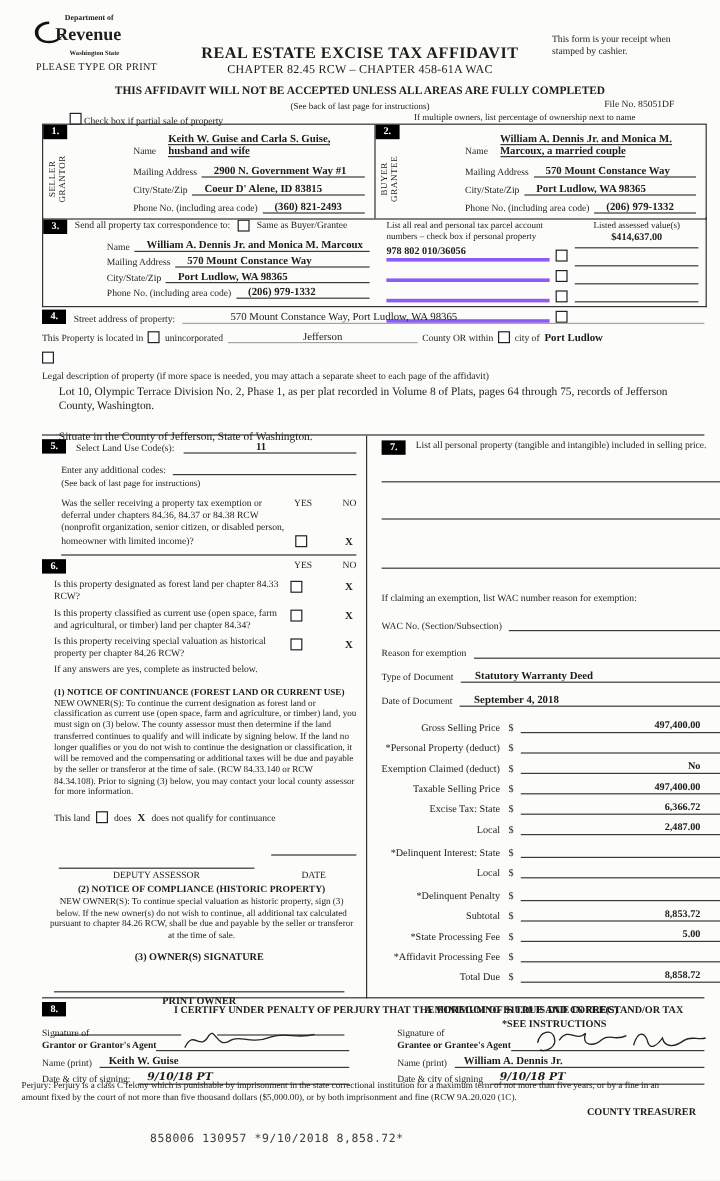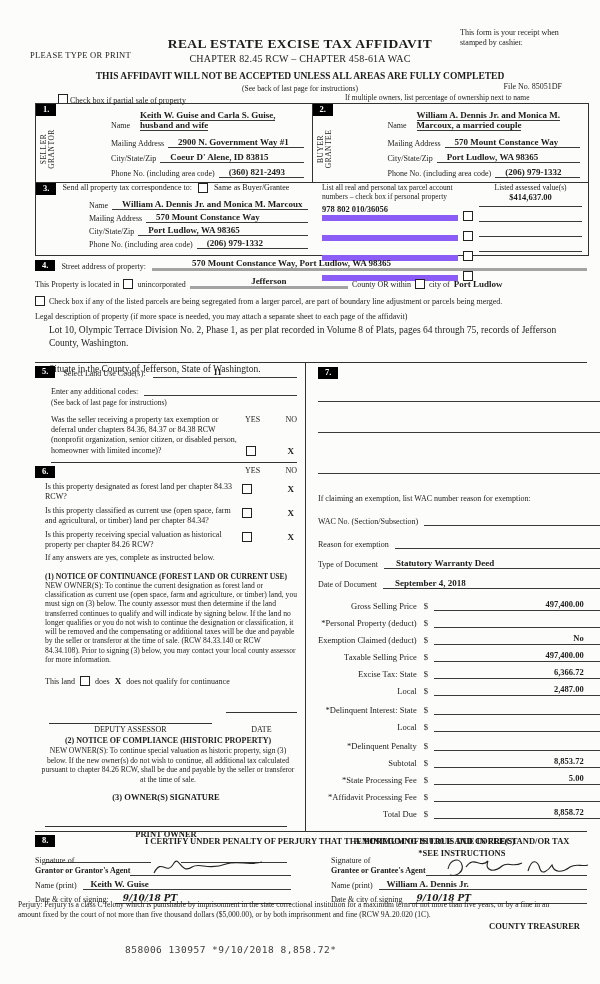--- a/index.html
+++ b/index.html
@@ -45,28 +45,28 @@
   .fields{flex:1;padding:2px 8px 2px 4px;min-width:0;}
   
   .box3{position:absolute;left:35px;top:181px;width:552px;height:74px;border:1px solid #333;border-top:none;display:flex;}
   .box3-left{flex:0 0 272px;padding:2px 6px 2px 0;}
   .box3-left .fr{margin-left:6px;}
   .s3head{display:flex;align-items:flex-start;font-size:8px;gap:6px;}
   .box3-right{flex:1;display:flex;font-size:8px;padding:2px 6px 0 8px;gap:6px;}
   .parcol{flex:1.25;}
   .parhead{font-size:7.5px;line-height:1.2;}
   .parrow{display:flex;align-items:flex-end;margin-top:3px;gap:5px;}
-  .parline{flex:1;border-bottom:6px solid #8b5cf6;font-weight:bold;font-size:8.5px;height:11px;}
+  .parline{flex:1;border-bottom:3px solid #8b5cf6;font-weight:bold;font-size:8.5px;height:11px;}
   .valcol{flex:.85;}
   .valhead{font-size:7.5px;text-align:center;}
   .valrow{border-bottom:1px solid #3a3a3a;height:14px;font-weight:bold;font-size:8.5px;text-align:center;}
   
   .sec4{position:absolute;left:35px;top:258px;width:552px;font-size:8px;}
   .s4row{display:flex;align-items:flex-end;gap:6px;}
-  .inlineu{border-bottom:3px solid #a3a3a3;font-weight:bold;font-size:9px;padding:0 14px;}
+  .inlineu{border-bottom:1px solid #a3a3a3;font-weight:normal;font-size:9px;padding:0 14px;}
   .locrow{margin-top:5px;display:flex;align-items:flex-end;gap:4px;}
   .legal{font-size:9.5px;margin:3px 0 0 14px;line-height:1.35;}
   .situate{font-size:9.5px;margin:14px 0 0 14px;}
   
   .cols{position:absolute;left:35px;top:362px;width:552px;height:469px;display:flex;border-top:1px solid #333;}
   .lcol{flex:0 0 262px;border-right:1px solid #333;padding:3px 8px 0 0;font-size:8px;}
   .rcol{flex:1;padding:3px 0 0 12px;font-size:8px;}
   .s5top{display:flex;align-items:flex-end;gap:8px;}
   .s5line{flex:1;border-bottom:1px solid #3a3a3a;font-weight:bold;font-size:9px;padding-left:60px;}
   .addl{display:flex;align-items:flex-end;margin:8px 0 0 16px;}
@@ -130,20 +130,32 @@
   .perjury{position:absolute;left:18px;top:900px;width:552px;font-size:7.6px;line-height:1.3;}
   .treasurer{position:absolute;right:20px;top:921px;font-size:8.5px;font-weight:bold;}
   .stamp{position:absolute;left:125px;top:944px;font-family:"DejaVu Sans Mono",monospace;
          font-size:9.5px;color:#3c3c3c;letter-spacing:.5px;}
 </style>
 </head>
 <body>
 
 <div class="page">
 
+  <div class="logo">
+    <div class="logo-dept">Department of</div>
+    <div class="logo-rev">
+      <span>
+        <svg width="26" height="20" viewBox="0 0 26 20">
+          <path d="M13 1 C5 1 1 6 1 10 c0 5 5 9 12 9 c6 0 10-3 11-7 c-3 4-7 5-11 5 C7 17 4 14 4 10 C4 6 8 3 13 3 Z" fill="#111"></path>
+        </svg>
+      </span>
+      <span class="logo-word">Revenue</span>
+    </div>
+    <div class="logo-state">Washington State</div>
+  </div>
   <div class="please">PLEASE TYPE OR PRINT</div>
   <div class="titleblk">
     <div class="title">REAL ESTATE EXCISE TAX AFFIDAVIT</div>
     <div class="subtitle">CHAPTER 82.45 RCW – CHAPTER 458-61A WAC</div>
   </div>
   <div class="receipt">This form is your receipt when stamped by cashier.</div>
   <div class="warn">THIS AFFIDAVIT WILL NOT BE ACCEPTED UNLESS ALL AREAS ARE FULLY COMPLETED</div>
   <div class="seeback">(See back of last page for instructions)</div>
   <div class="fileno">File No. 85051DF</div>
   <div class="partial">
@@ -275,21 +287,20 @@
       <span class="cb"></span>
       <span>unincorporated</span>
       <span class="inlineu" style="width:130px;text-align:center">Jefferson</span>
       <span>County OR  within</span>
       <span class="cb"></span>
       <span>city of</span>
       <span class="b" style="font-size:9px">Port Ludlow</span>
     </div>
     <div class="locrow" style="margin-top:7px">
       <span class="cb"></span>
-      <span>Check box if any of the listed parcels are being segregated from a larger parcel, are part of boundary line adjustment or parcels being merged.</span>
     </div>
     <div style="margin-top:6px">Legal description of property (if more space is needed, you may attach a separate sheet to each page of the affidavit)</div>
     <div class="legal">Lot 10, Olympic Terrace Division No. 2, Phase 1, as per plat recorded in Volume 8 of Plats, pages 64 through 75, records of Jefferson County, Washington.</div>
     <div class="situate">Situate in the County of Jefferson, State of Washington.</div>
   </div>
 
   <div class="cols">
     <div class="lcol">
 
       <div class="s5top">
@@ -372,20 +383,21 @@
           <span class="bl"></span>
           <span class="bl"></span>
         </div>
       </div>
     </div>
 
     <div class="rcol">
 
       <div class="s7">
         <span class="badge">7.</span>
+        <p>List all personal property (tangible and intangible) included in selling price.</p>
       </div>
       <div class="blankrow"></div>
       <div class="blankrow" style="height:30px"></div>
       <div class="blankrow" style="height:40px"></div>
       <div class="claiming">If claiming an exemption, list WAC number reason for exemption:</div>
       <div class="exrow">
         <span class="lbl">WAC No. (Section/Subsection)</span>
         <span class="line"></span>
       </div>
       <div class="exrow">

